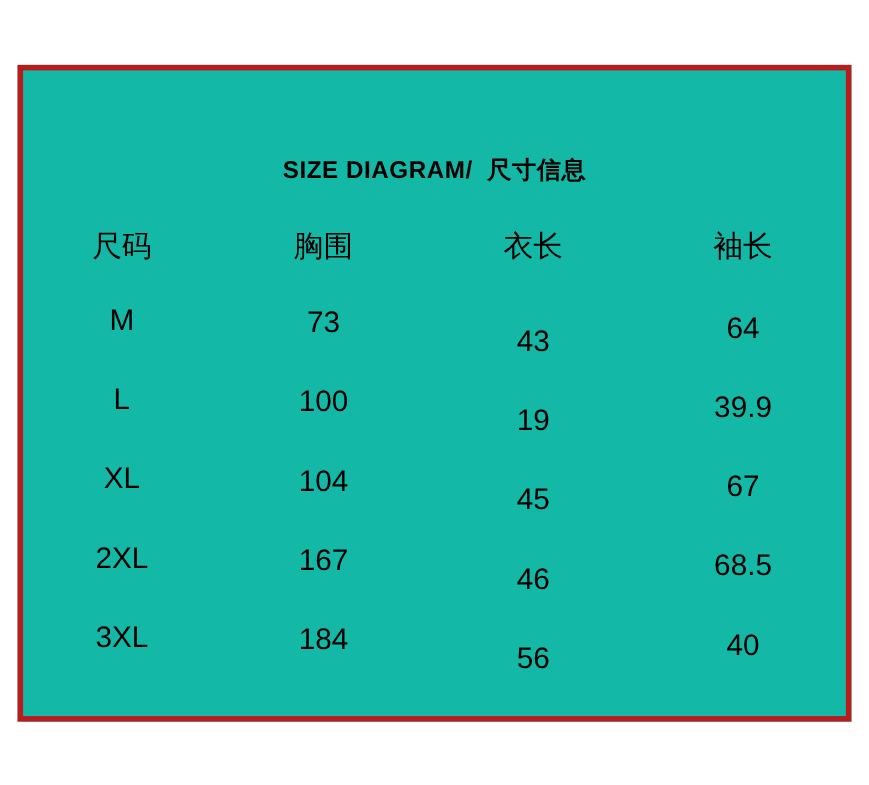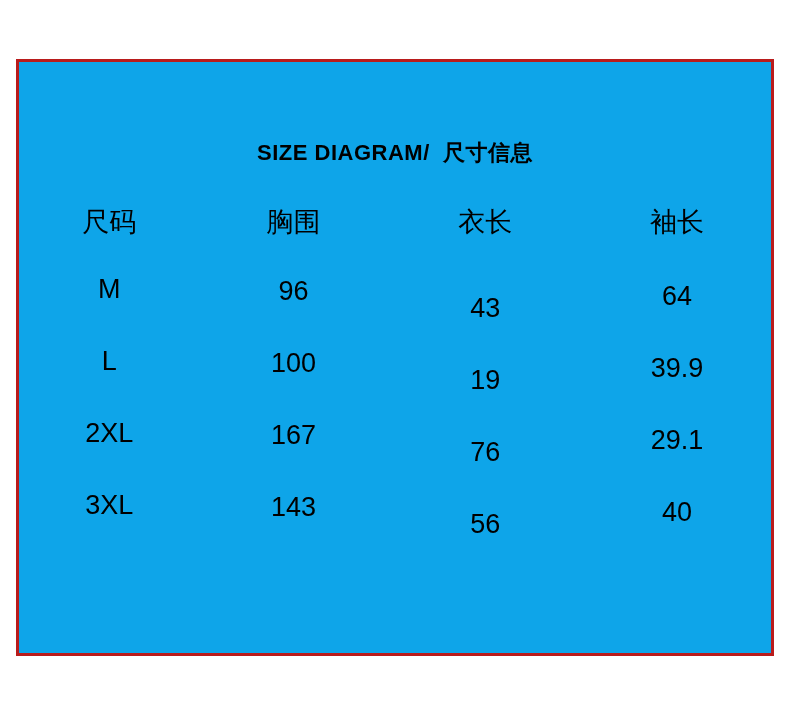--- a/index.html
+++ b/index.html
@@ -14,23 +14,23 @@
     color: #000000;
     position: relative;
     overflow: hidden;
   }
   .size-card {
     position: absolute;
     left: 16px;
     top: 59px;
     width: 758px;
     height: 597px;
-    border: 3px solid #b91c1c;
+    border: 5px solid #b91c1c;
     box-sizing: border-box;
-    background: #0ea5e9;
+    background: #14b8a6;
   }
   .card-title {
     text-align: center;
     font-size: 22px;
     font-weight: bold;
     letter-spacing: 0.5px;
     margin-top: 76px;
     white-space: pre;
   }
   table.size-table {
@@ -85,38 +85,44 @@
       <tr>
         <th>尺码</th>
         <th>胸围</th>
         <th>衣长</th>
         <th>袖长</th>
       </tr>
     </thead>
     <tbody>
       <tr>
         <td class="cell-size">M</td>
-        <td class="cell-bust">96</td>
+        <td class="cell-bust">73</td>
         <td class="cell-length">43</td>
         <td class="cell-sleeve">64</td>
       </tr>
       <tr>
         <td class="cell-size">L</td>
         <td class="cell-bust">100</td>
         <td class="cell-length">19</td>
         <td class="cell-sleeve">39.9</td>
       </tr>
       <tr>
+        <td class="cell-size">XL</td>
+        <td class="cell-bust">104</td>
+        <td class="cell-length">45</td>
+        <td class="cell-sleeve">67</td>
+      </tr>
+      <tr>
         <td class="cell-size">2XL</td>
         <td class="cell-bust">167</td>
-        <td class="cell-length">76</td>
-        <td class="cell-sleeve">29.1</td>
+        <td class="cell-length">46</td>
+        <td class="cell-sleeve">68.5</td>
       </tr>
       <tr>
         <td class="cell-size">3XL</td>
-        <td class="cell-bust">143</td>
+        <td class="cell-bust">184</td>
         <td class="cell-length">56</td>
         <td class="cell-sleeve">40</td>
       </tr>
     </tbody>
   </table>
 
 </div>
 
 </body></html>

